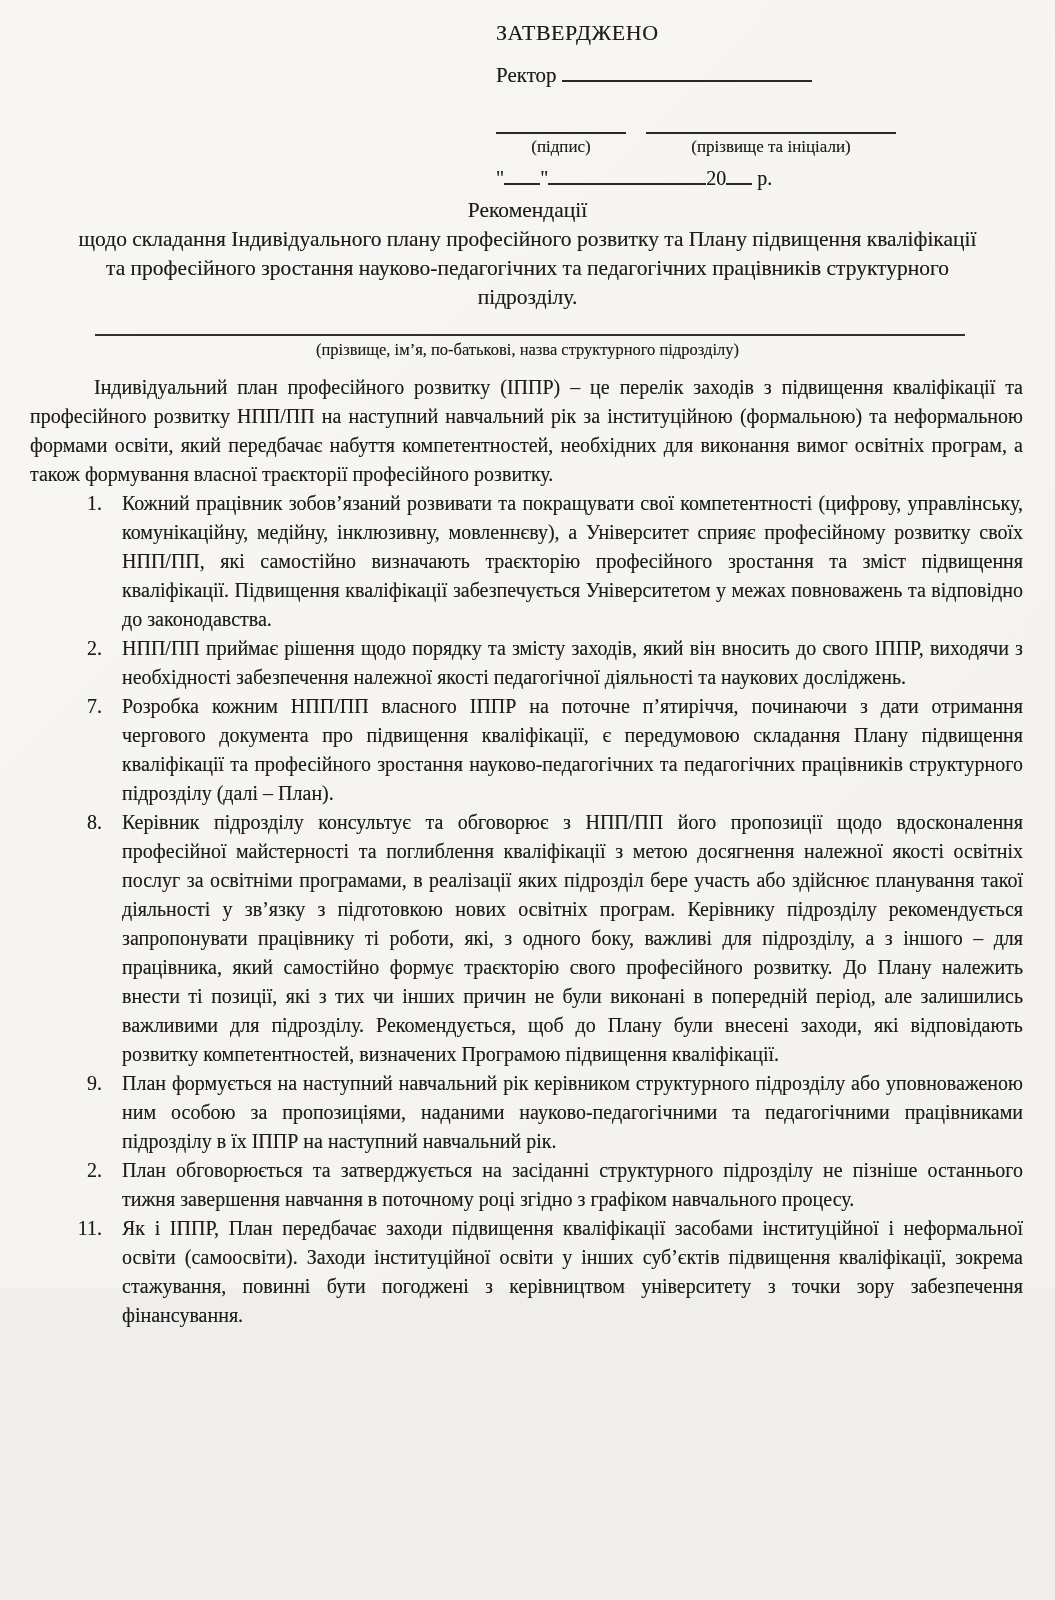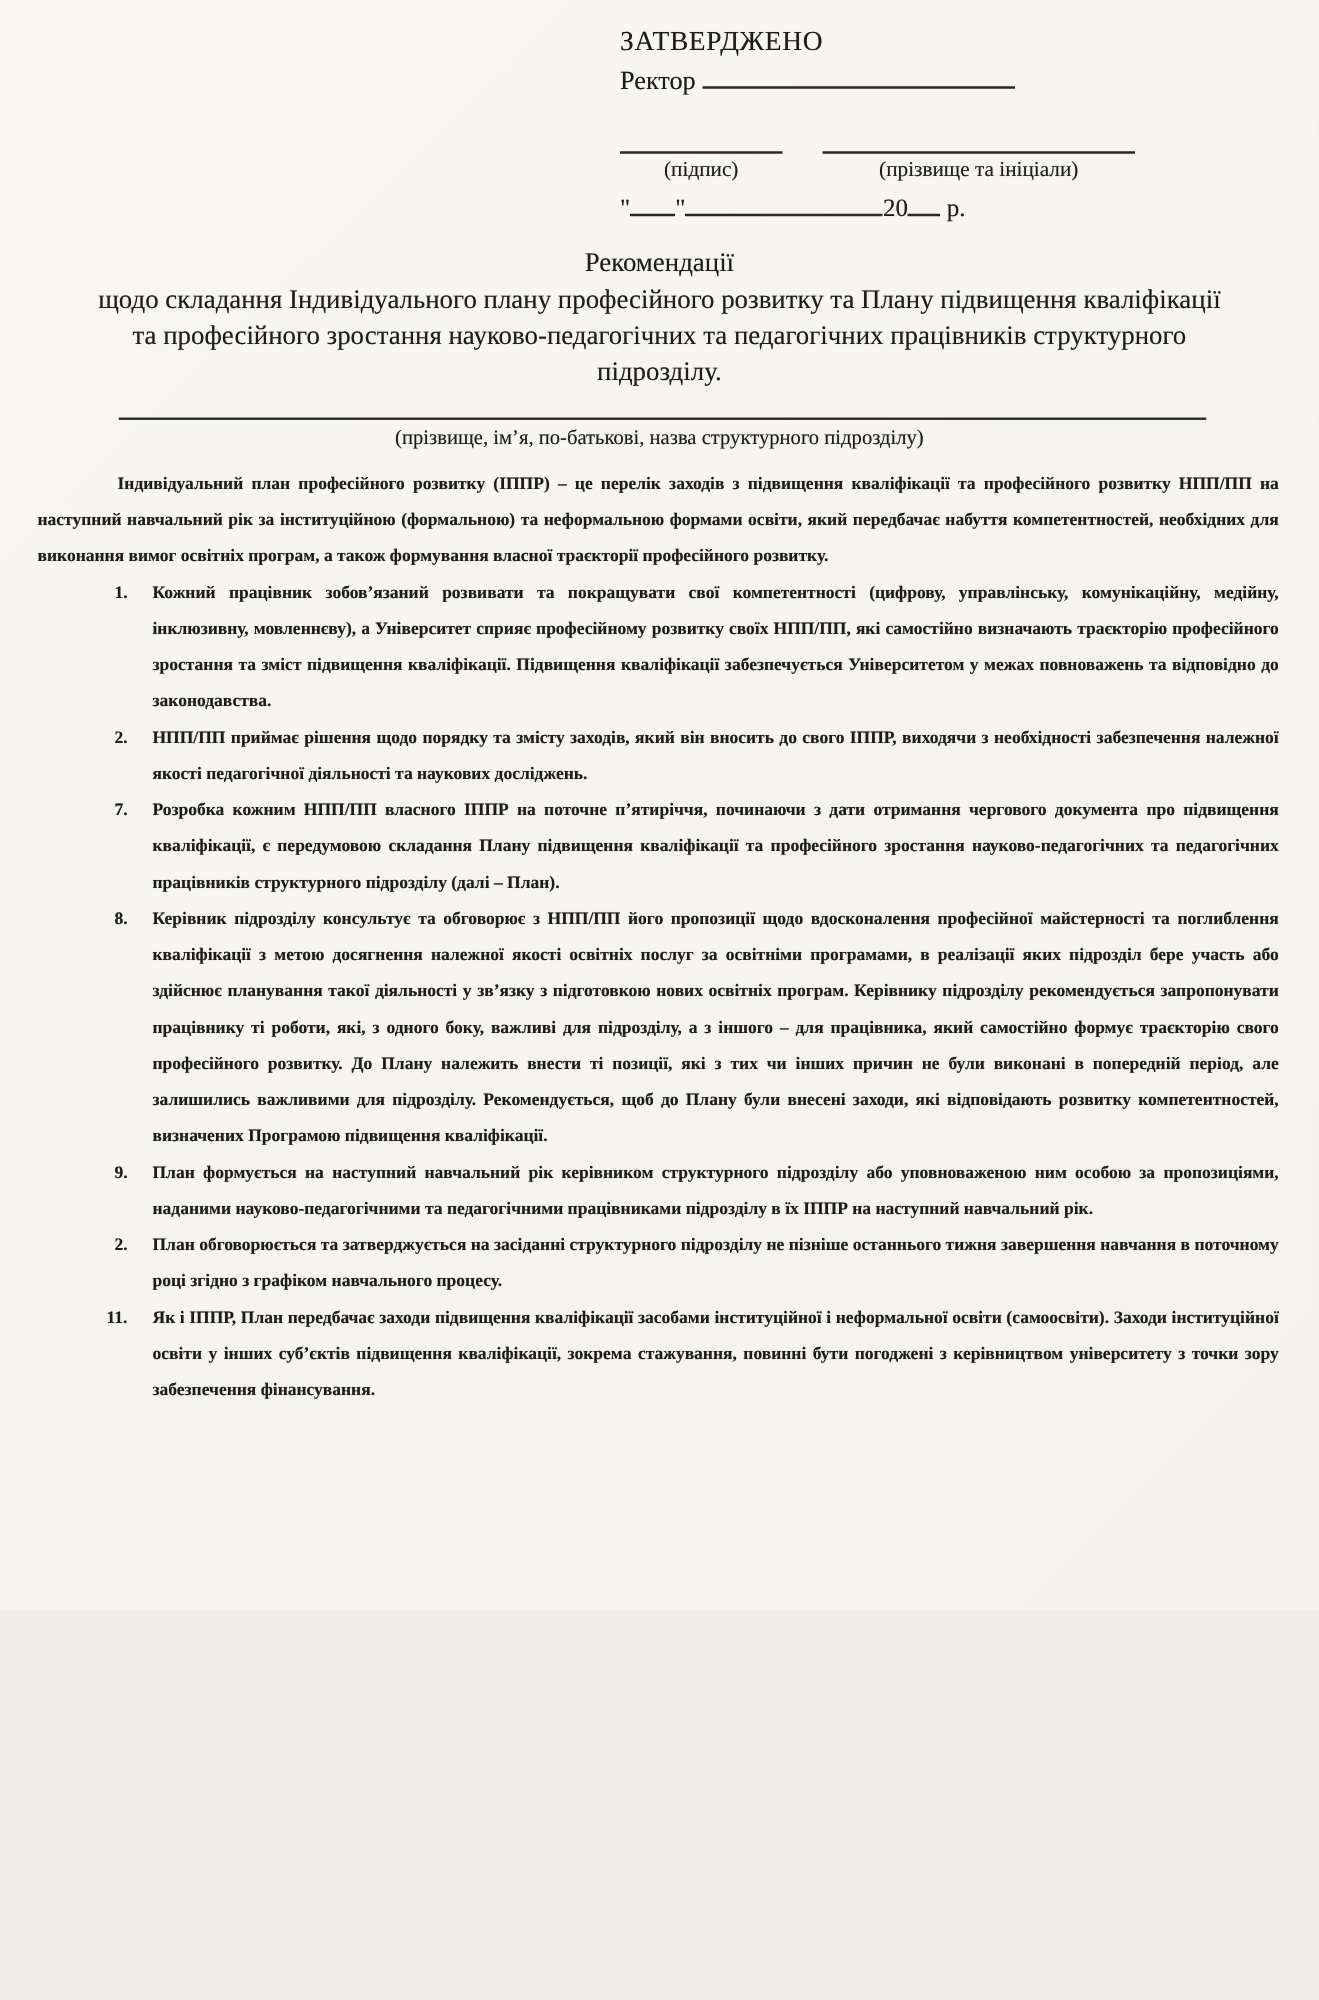--- a/index.html
+++ b/index.html
@@ -21,22 +21,22 @@
   
   .approval{
     position:absolute; left:496px; top:18px; width:480px;
     font-size:21px; line-height:30px;
   }
   .approval .stamp{ font-size:22px; letter-spacing:.5px; }
   .blank{
     display:inline-block; vertical-align:baseline;
     border-bottom:2px solid #2a2927; height:18px;
   }
-  .rector-row{ margin-top:1px; }
-  .sign-row{ display:flex; gap:32px; margin-top:42px; }
+  .rector-row{ margin-top:12px; }
+  .sign-row{ display:flex; gap:20px; margin-top:42px; }
   .sign-col{ text-align:center; }
   .sign-col .blank{ display:block; height:0; border-bottom:2px solid #2a2927; }
   .caption{ font-size:17px; line-height:20px; margin-top:3px; }
   .date-row{ margin-top:6px; font-size:20px; white-space:nowrap; }
   .date-row .blank{ height:4px; }
 
   
   .content{ padding-top:196px; }
   .doc-title{
     text-align:center; font-weight:normal;
@@ -51,23 +51,22 @@
     border-bottom:2.5px solid #31302d;
     height:0;
   }
   .name-line-caption{
     text-align:center; font-size:16.5px; line-height:19px; margin-top:4px;
   }
 
   
   .body-text{
     margin:14px 32px 0 30px;
-    font-size:14px; line-height:29px;
+    font-size:20px; line-height:29px;
     text-align:justify;
-    font-weight:bold;
   }
   .intro{ text-indent:64px; margin:0; }
   .num-list{ margin:0; padding:0; list-style:none; }
   .num-list li{
     position:relative;
     padding-left:92px;
     text-align:justify;
   }
   .num-list .num{
     position:absolute; left:0; top:0;

